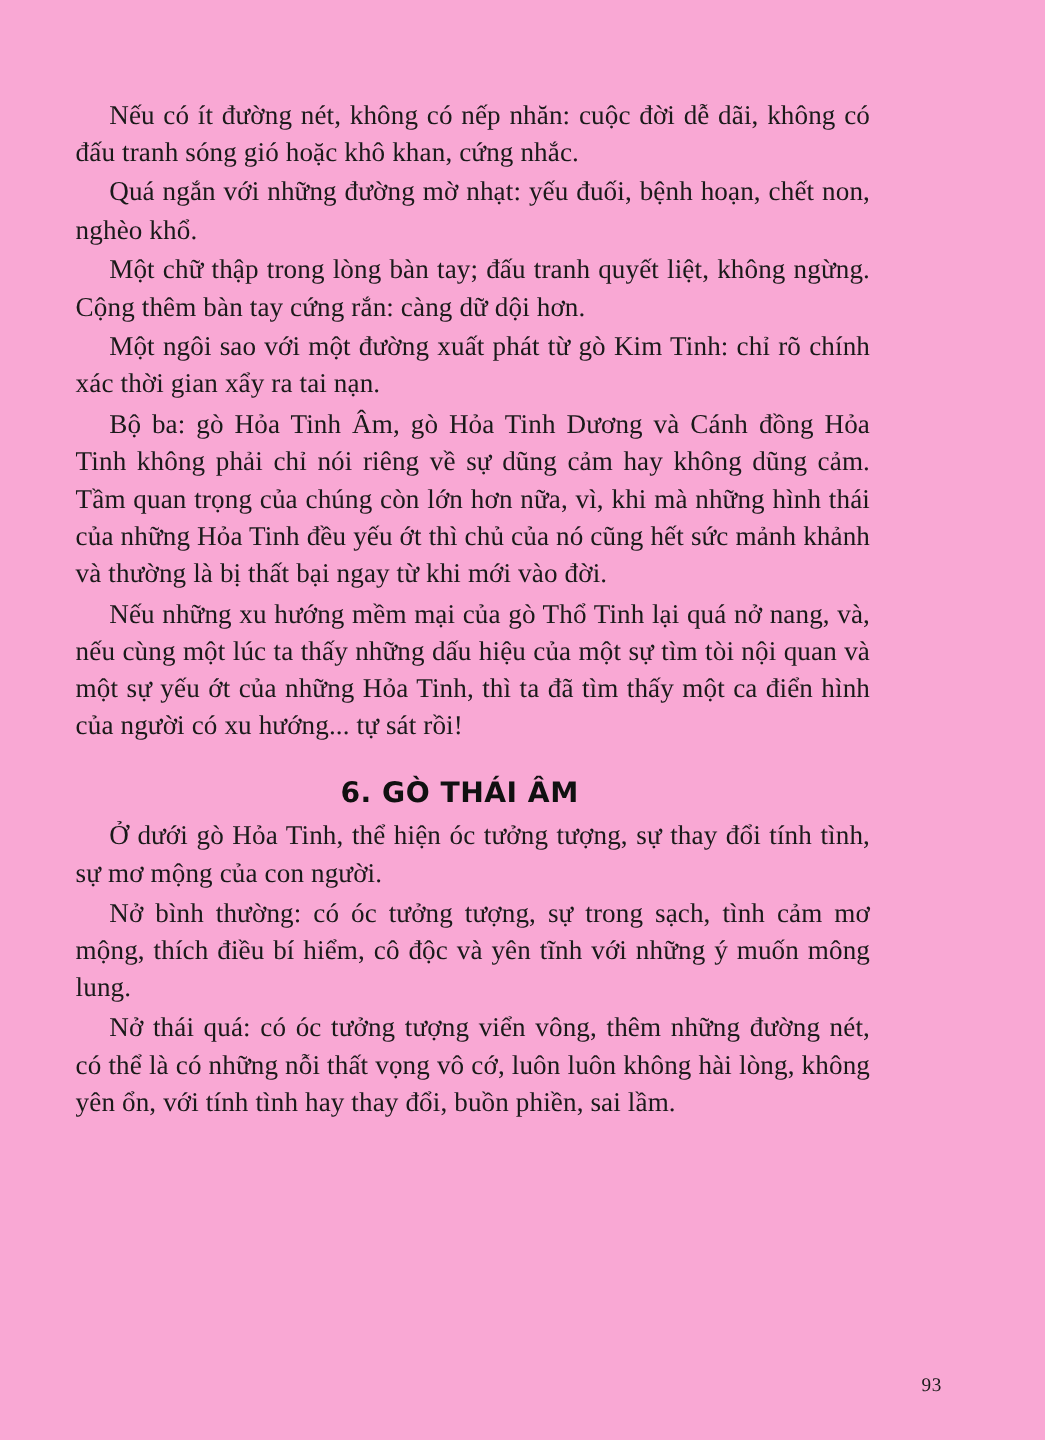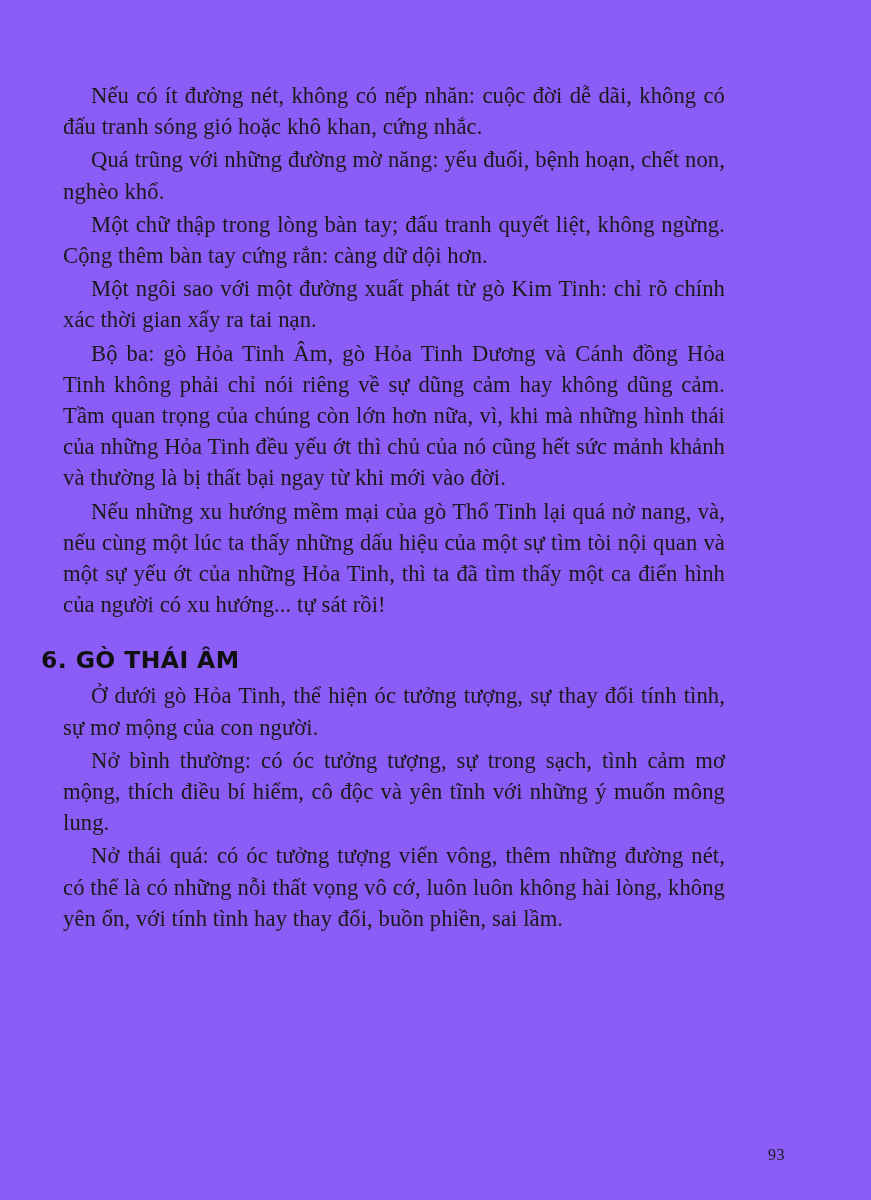--- a/index.html
+++ b/index.html
@@ -6,21 +6,21 @@
   html, body {
     margin: 0;
     padding: 0;
     background: #ffffff;
   }
   .page {
     position: relative;
     width: 871px;
     height: 1200px;
     margin: 0 auto;
-    background: #8b5cf6;
+    background: #f9a8d4;
     overflow: hidden;
   }
   .text-column {
     position: absolute;
     left: 63px;
     top: 80px;
     width: 662px;
   }
   p.body-par {
     margin: 0 0 0 0;
@@ -38,21 +38,21 @@
   }
   
   h2.section-heading {
     position: relative;
     margin: 26px 0 6px -22px;
     font-family: "DejaVu Sans", "Liberation Sans", sans-serif;
     font-size: 23.5px;
     font-weight: 700;
     letter-spacing: 0.4px;
     color: #111111;
-    text-align: left;
+    text-align: center;
   }
   .par-gap {
     margin-top: 11px;
   }
   .page-number {
     position: absolute;
     right: 86px;
     bottom: 36px;
     font-family: "Liberation Serif", "DejaVu Serif", serif;
     font-size: 16px;
@@ -65,21 +65,21 @@
   }
 </style>
 </head>
 <body>
 
 <div class="page">
 
   <div class="text-column">
 
     <p class="body-par">Nếu có ít đường nét, không có nếp nhăn: cuộc đời dễ dãi, không có đấu tranh sóng gió hoặc khô khan, cứng nhắc.</p>
-    <p class="body-par">Quá trũng với những đường mờ năng: yếu đuối, bệnh hoạn, chết non, nghèo khổ.</p>
+    <p class="body-par">Quá ngắn với những đường mờ nhạt: yếu đuối, bệnh hoạn, chết non, nghèo khổ.</p>
     <p class="body-par">Một chữ thập trong lòng bàn tay; đấu tranh quyết liệt, không ngừng. Cộng thêm bàn tay cứng rắn: càng dữ dội hơn.</p>
     <p class="body-par">Một ngôi sao với một đường xuất phát từ gò Kim Tinh: chỉ rõ chính xác thời gian xẩy ra tai nạn.</p>
     <p class="body-par">Bộ ba: gò Hỏa Tinh Âm, gò Hỏa Tinh Dương và Cánh đồng Hỏa Tinh không phải chỉ nói riêng về sự dũng cảm hay không dũng cảm. Tầm quan trọng của chúng còn lớn hơn nữa, vì, khi mà những hình thái của những Hỏa Tinh đều yếu ớt thì chủ của nó cũng hết sức mảnh khảnh và thường là bị thất bại ngay từ khi mới vào đời.</p>
     <p class="body-par">Nếu những xu hướng mềm mại của gò Thổ Tinh lại quá nở nang, và, nếu cùng một lúc ta thấy những dấu hiệu của một sự tìm tòi nội quan và một sự yếu ớt của những Hỏa Tinh, thì ta đã tìm thấy một ca điển hình của người có xu hướng... tự sát rồi!</p>
 
     <h2 class="section-heading">6. GÒ THÁI ÂM</h2>
 
     <p class="body-par">Ở dưới gò Hỏa Tinh, thể hiện óc tưởng tượng, sự thay đổi tính tình, sự mơ mộng của con người.</p>
     <p class="body-par par-gap">Nở bình thường: có óc tưởng tượng, sự trong sạch, tình cảm mơ mộng, thích điều bí hiểm, cô độc và yên tĩnh với những ý muốn mông lung.</p>
     <p class="body-par par-gap">Nở thái quá: có óc tưởng tượng viển vông, thêm những đường nét, có thể là có những nỗi thất vọng vô cớ, luôn luôn không hài lòng, không yên ổn, với tính tình hay thay đổi, buồn phiền, sai lầm.</p>

